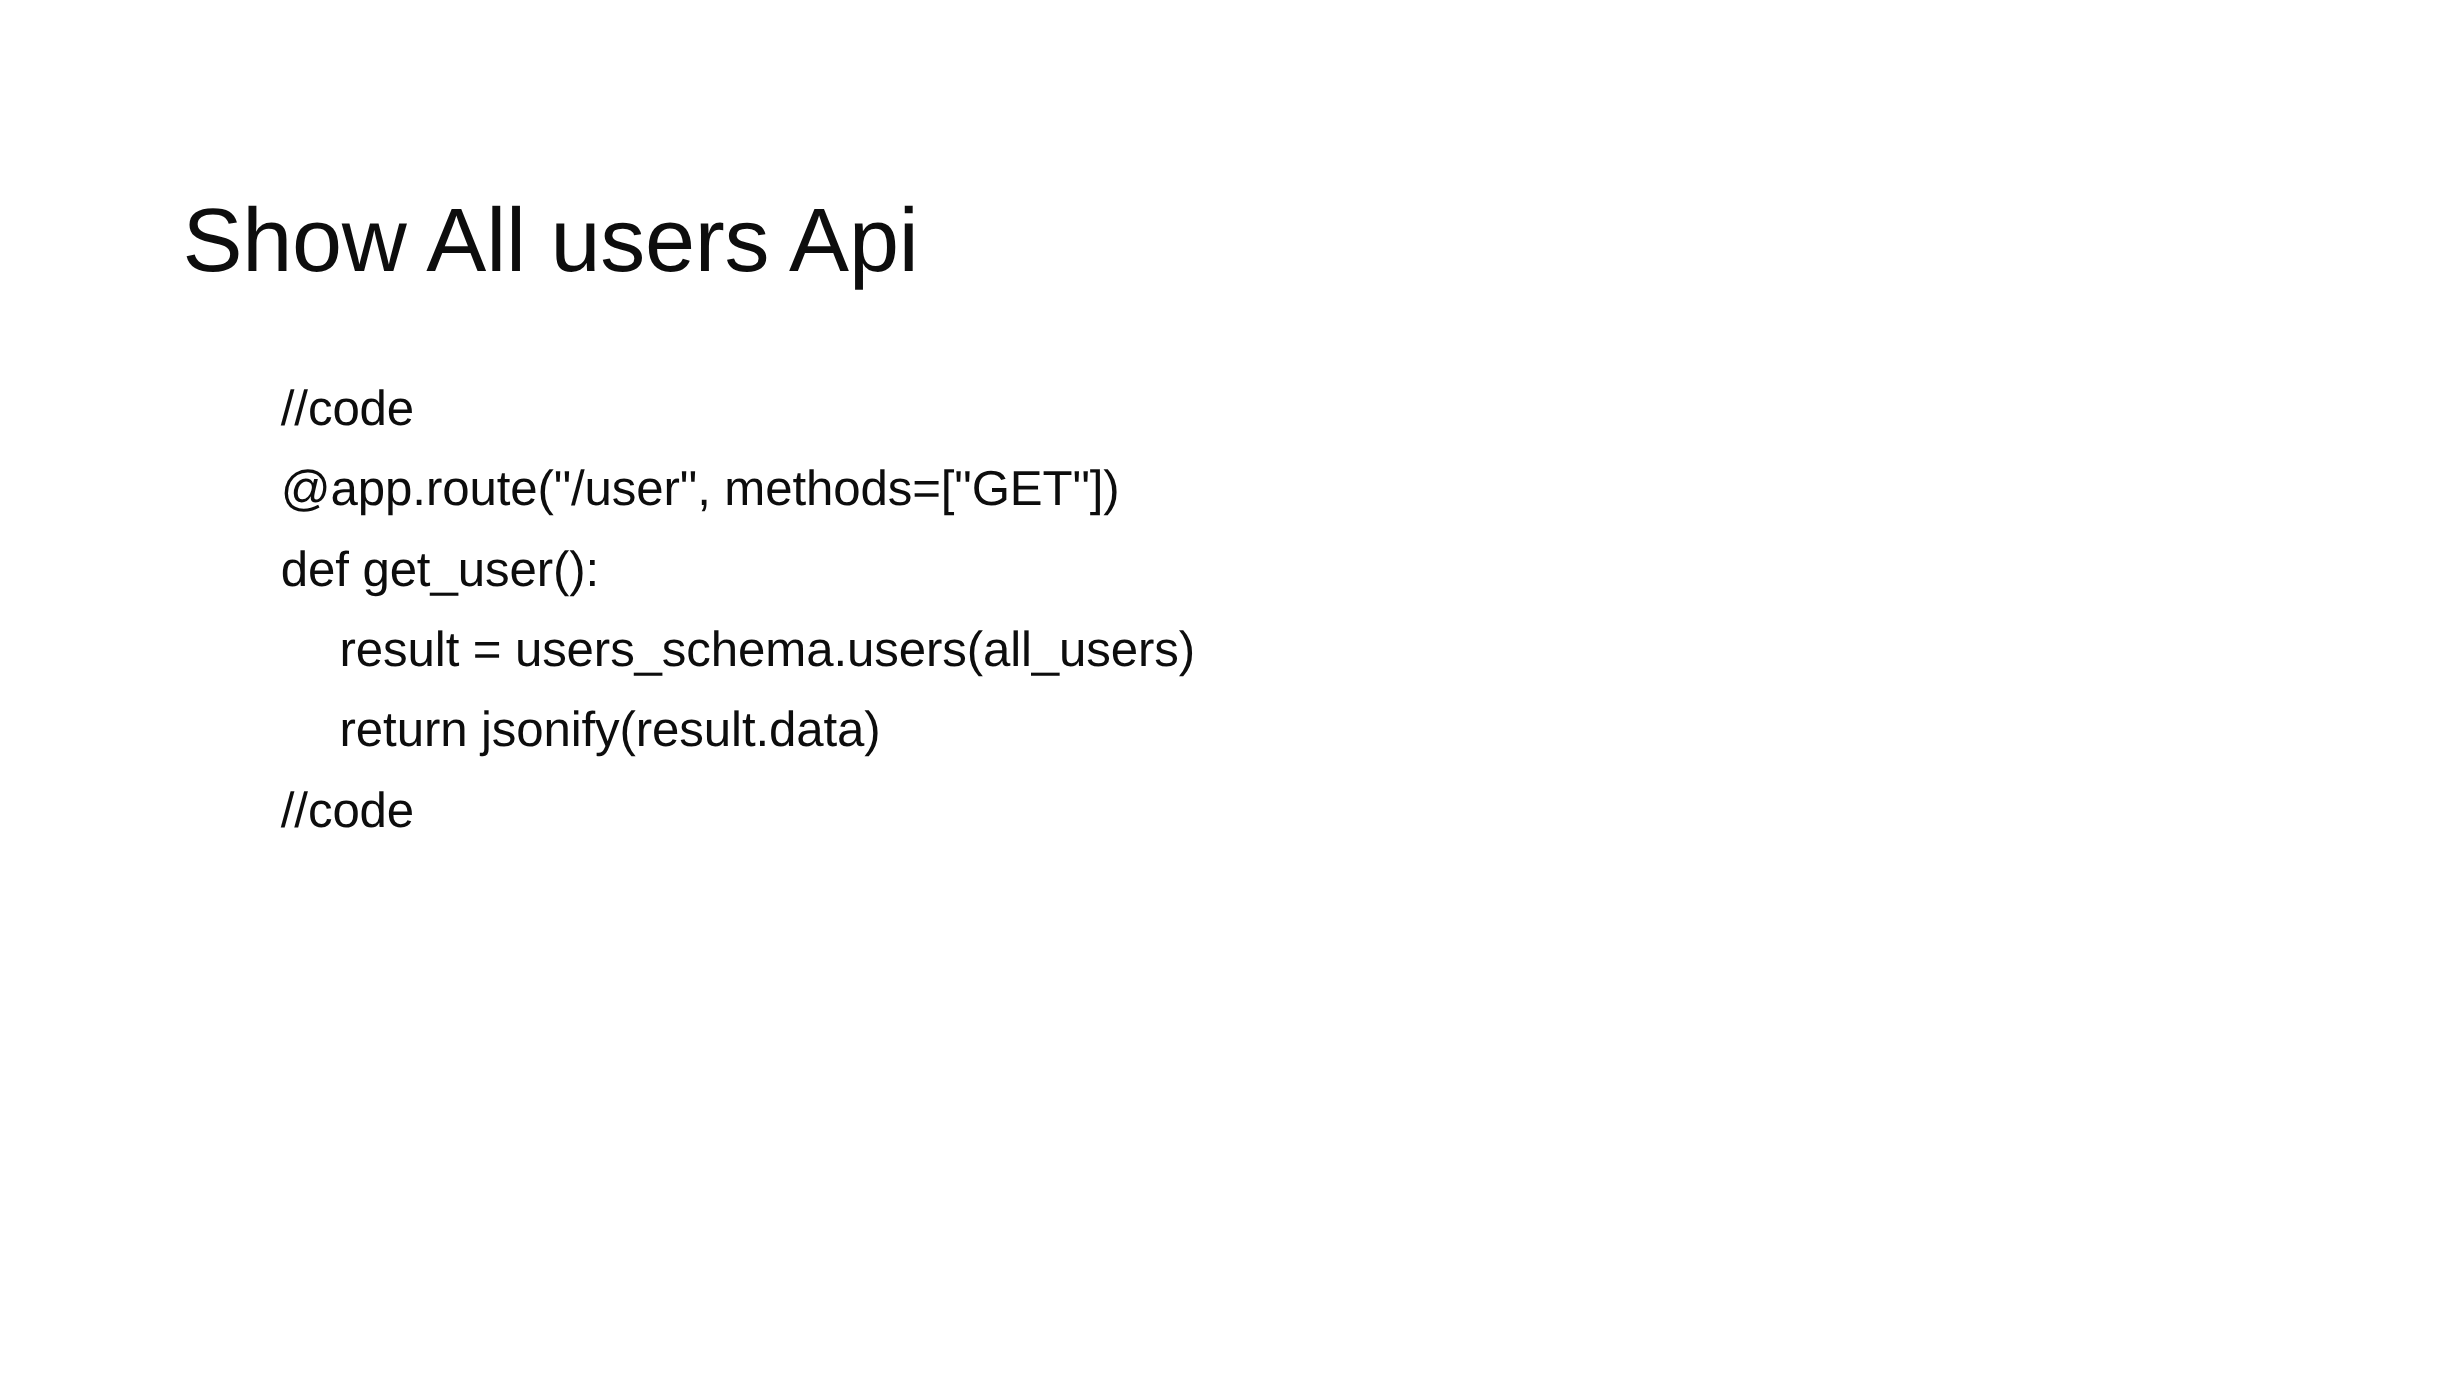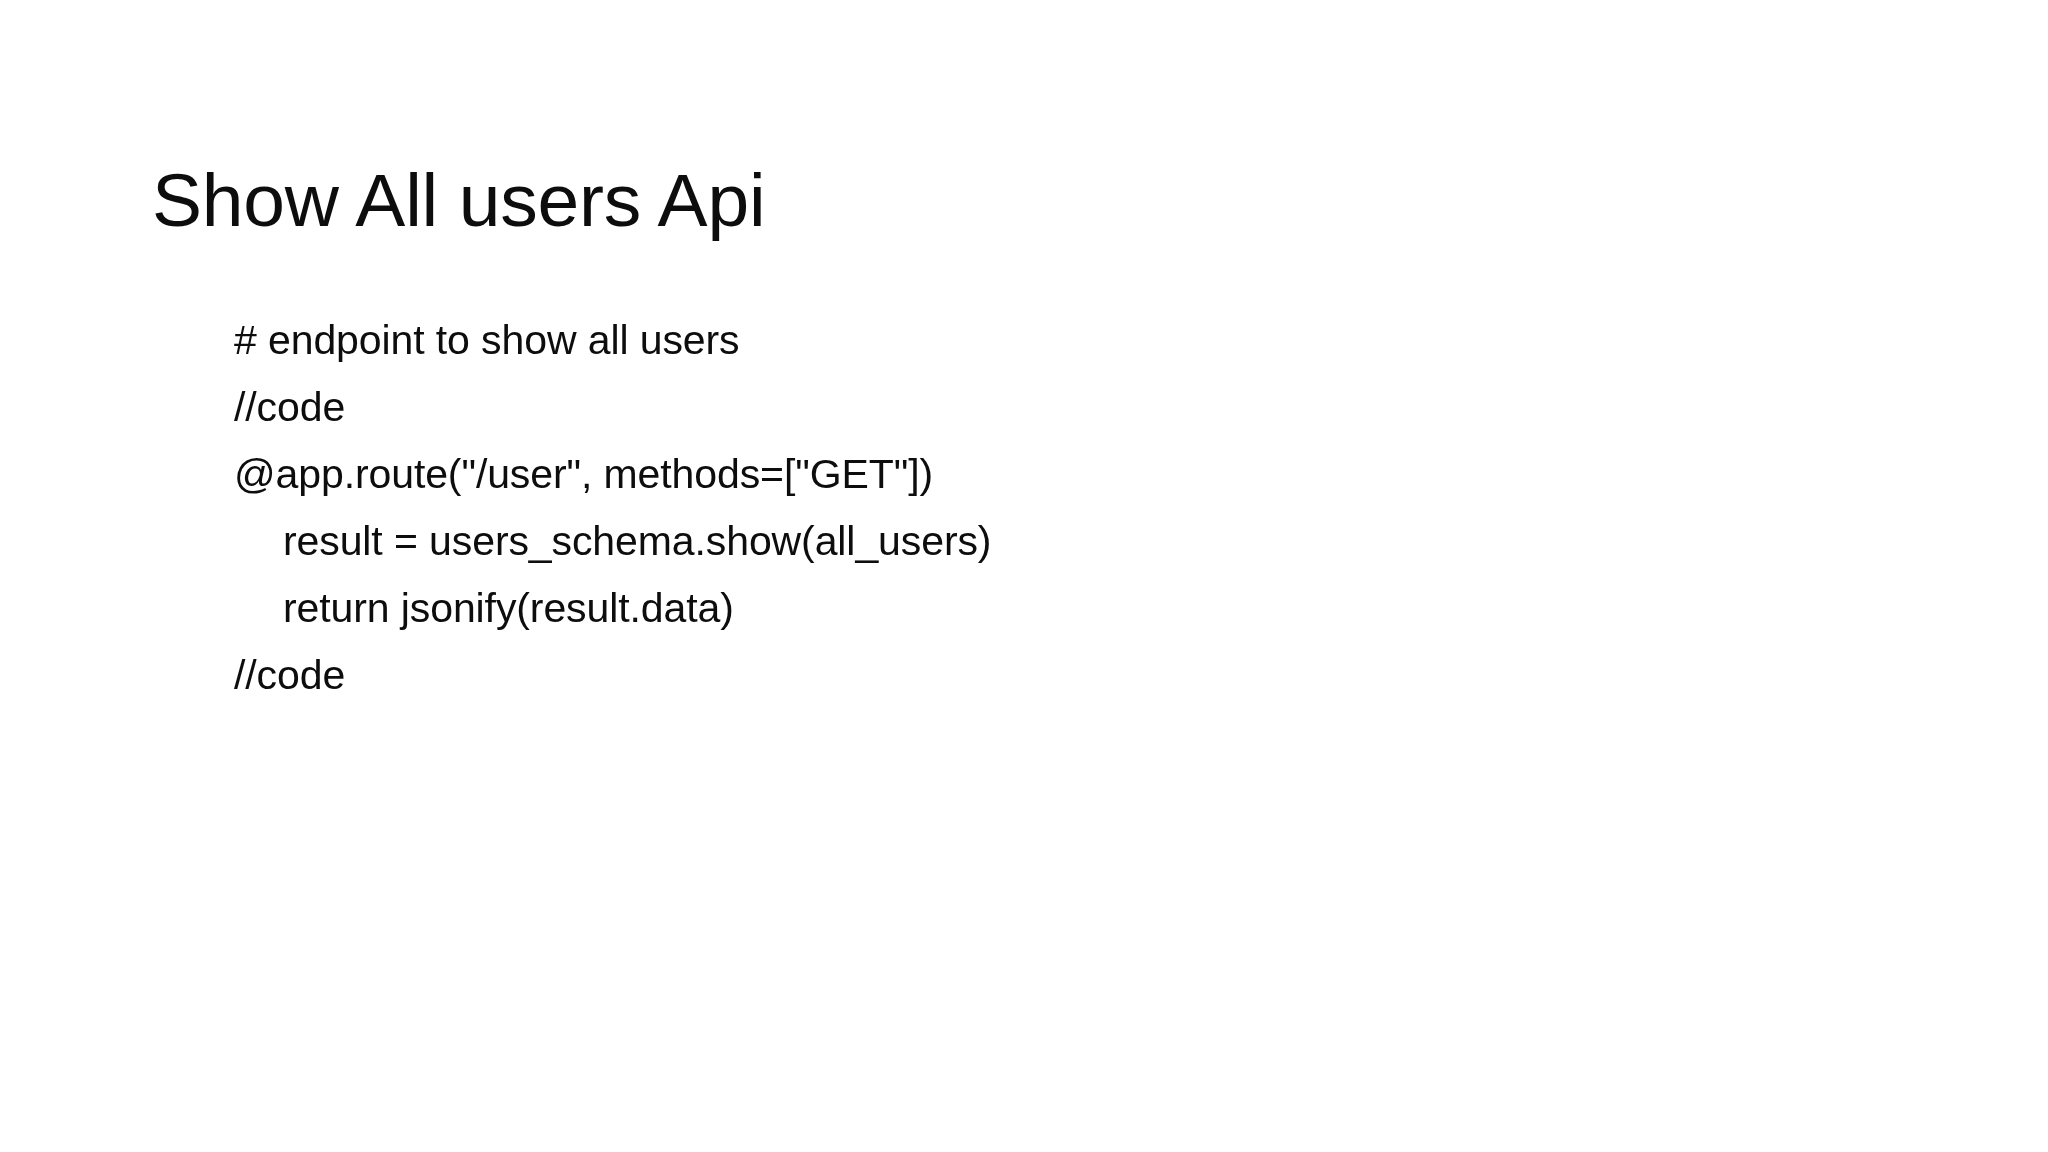--- a/index.html
+++ b/index.html
@@ -65,29 +65,29 @@
 </style>
 </head>
 <body>
 
 <div class="slide">
 
   <h1 class="slide-title">Show All users Api</h1>
 
   <div class="content-block">
 
-    <div class="code-line"># endpoint to show all users</div>
 
     <div class="code-line">//code</div>
 
     <div class="code-line">@app.route("/user", methods=["GET"])</div>
 
+    <div class="code-line">def get_user():</div>
 
 
-    <div class="code-line indent-1">result = users_schema.show(all_users)</div>
+    <div class="code-line indent-1">result = users_schema.users(all_users)</div>
 
     <div class="code-line indent-1">return jsonify(result.data)</div>
 
     <div class="code-line">//code</div>
 
 
   </div>
 </div>
 
 </body></html>

